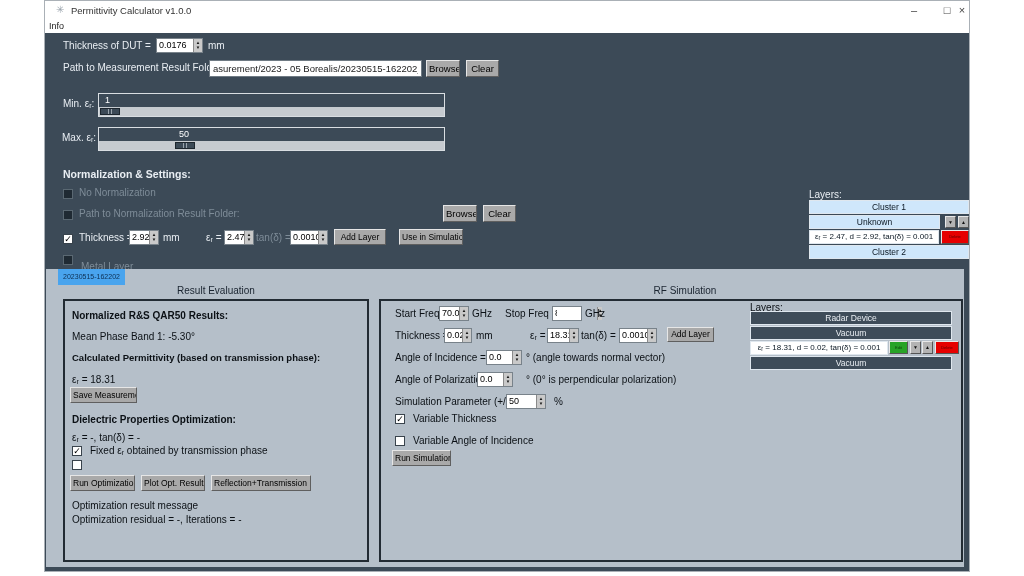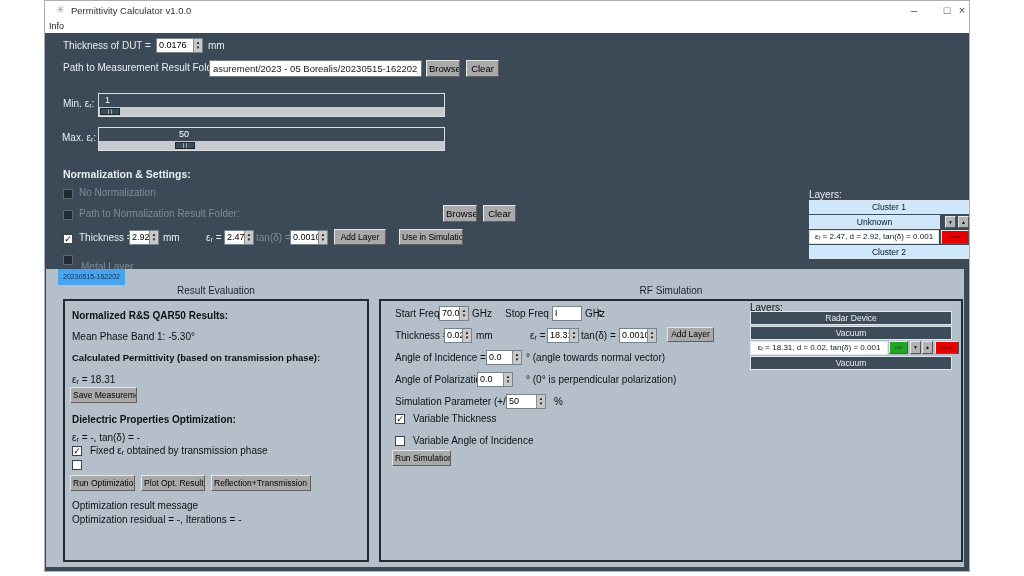--- a/index.html
+++ b/index.html
@@ -150,21 +150,21 @@
       <div class="lcell white" style="width:130px;font-size:8px;">εᵣ = 2.47, d = 2.92, tan(δ) = 0.001</div>
       <span class="tinybtn red" style="left:132px;top:0px;width:28px;height:14px;line-height:12px;">Delete</span>
     </div>
     <div class="lrw" style="left:764px;top:212px;">
       <div class="lcell" style="width:160px;">Cluster 2</div>
     </div>
 
     <div id="notebook">
       <div id="tab">20230515-162202</div>
       <div class="phead" style="left:17px;width:306px;">Result Evaluation</div>
-      <div class="phead" style="left:333px;width:584px;">RF Simulation</div>
+      <div class="phead" style="left:347px;width:584px;">RF Simulation</div>
 
       <div class="panel" style="left:17px;width:306px;"></div>
       <div class="panel" style="left:333px;width:584px;"></div>
 
       <span class="t b" style="left:26px;top:41px;">Normalized R&amp;S QAR50 Results:</span>
       <span class="t" style="left:26px;top:62px;">Mean Phase Band 1: -5.30°</span>
       <span class="t b" style="left:26px;top:83px;font-size:9.5px;">Calculated Permittivity (based on transmission phase):</span>
       <span class="t" style="left:26px;top:105px;">εᵣ =    18.31</span>
       <span class="btn" style="left:24px;top:118px;width:67px;height:16px;line-height:14px;">Save Measurement</span>
       <span class="t b" style="left:26px;top:145px;">Dielectric Properties Optimization:</span>

